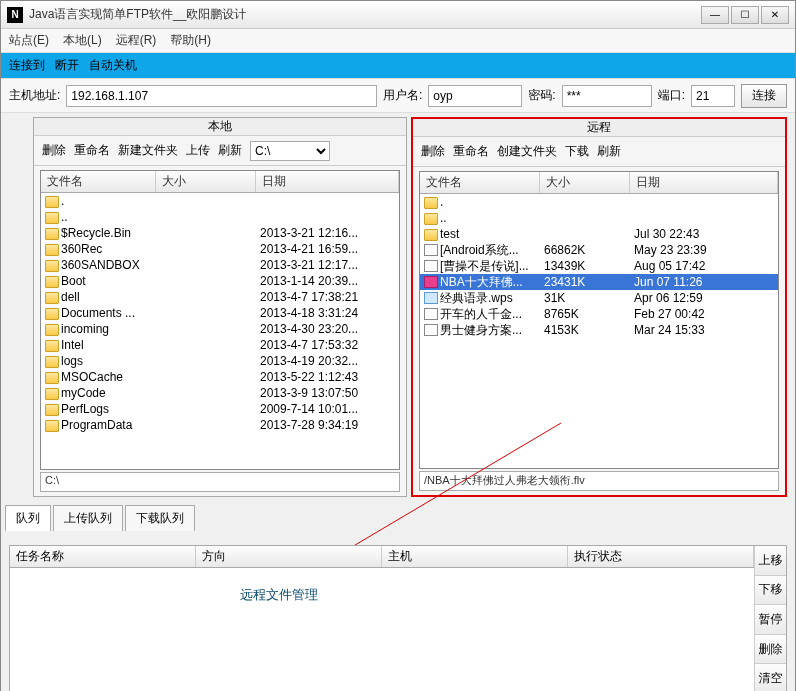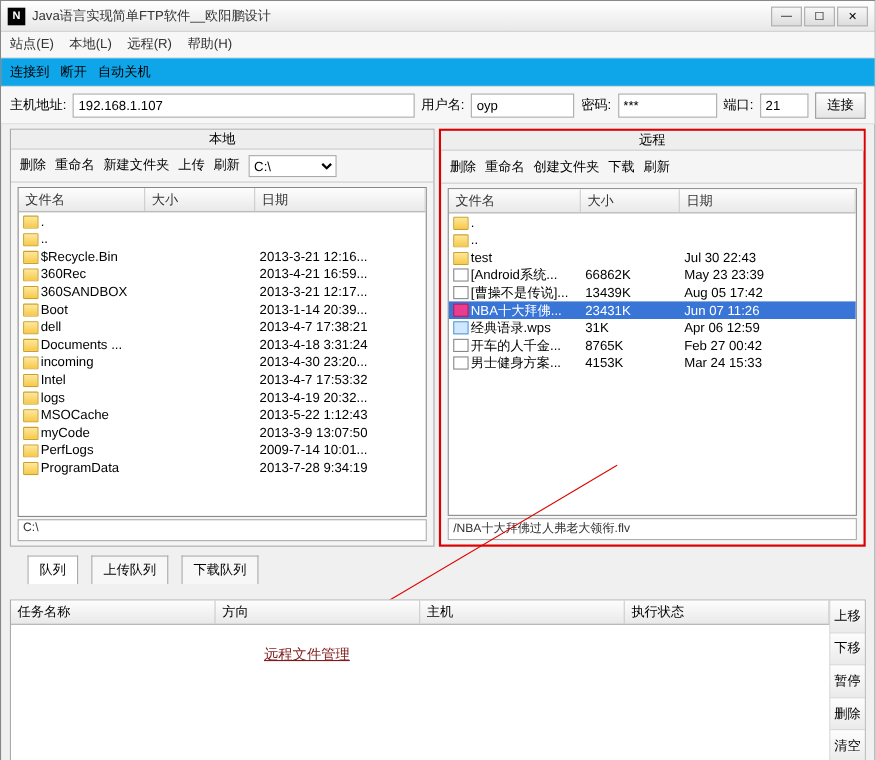--- a/index.html
+++ b/index.html
@@ -14,51 +14,51 @@
 .menubar { height:24px; display:flex; align-items:center; padding:0 8px; gap:14px; background:#f7f7f7; border-bottom:1px solid #ddd; color:#333;}
 .toolbar1 { height:26px; display:flex; align-items:center; padding:0 8px; gap:10px; background:#0ea5e9; border-bottom:1px solid #ddd;}
 .connrow { height:34px; display:flex; align-items:center; padding:4px 8px; gap:6px; background:#f7f7f7; border-bottom:1px solid #ddd;}
 .connrow label{ white-space:nowrap;}
 .connrow input{ border:1px solid #aaa; height:22px; padding:0 4px; background:#fff; }
 .connrow .addr{ flex:1; }
 .connrow .user{ width:94px; }
 .connrow .pass{ width:90px; }
 .connrow .port{ width:44px; }
 .connrow button{ height:24px; padding:0 10px; background:linear-gradient(#fff,#e5e5e5); border:1px solid #999;}
-.splitpane { display:flex; padding:4px 8px 2px; gap:4px; }
+.splitpane { display:flex; padding:4px 8px 2px; gap:4px;margin-left:24px; }
 .pane { flex:1; border:1px solid #aaa; background:#f5f5f5; display:flex; flex-direction:column; height:380px; }
 .pane.remote-wrap{ border:2px solid #d00; }
 .pane-title { text-align:center; height:18px; background:#eee; border-bottom:1px solid #ccc;}
 .pane-toolbar { height:30px; display:flex; align-items:center; padding:0 8px; gap:8px; border-bottom:1px solid #ccc;}
 select.drive{ width:80px; height:20px; border:1px solid #aaa; background:#fff;}
 .table { flex:1; border:1px solid #888; margin:4px 6px 2px; background:#fff; overflow:auto; position:relative;}
 .thead { display:flex; background:linear-gradient(#fdfdfd,#e9e9e9); border-bottom:1px solid #aaa; position:sticky; top:0;}
 .th { border-right:1px solid #ccc; padding:2px 6px; font-weight:normal; color:#333;}
 .row { display:flex; height:16px; align-items:center; }
 .row.selected{ background:#3875d7; color:#fff;}
 .cell { padding:0 4px; white-space:nowrap; overflow:hidden; text-overflow:ellipsis; }
 .local .c-name{width:115px;} .local .c-size{width:100px;} .local .c-date{flex:1;}
 .remote .c-name{width:120px;} .remote .c-size{width:90px;} .remote .c-date{flex:1;}
 .ficon{ width:14px; height:12px; display:inline-block; margin-right:2px; vertical-align:middle;}
 .folder{ background:linear-gradient(#ffe79c,#f7c948); border:1px solid #c9a227; border-radius:1px;}
 .file{ background:#fff; border:1px solid #888;}
 .flv{ background:#e83e8c; border:1px solid #a6206a;}
 .wps{ background:#cfe8ff; border:1px solid #5c9bd6;}
 .pathbar{ height:20px; border:1px solid #aaa; margin:0 6px 4px; padding:1px 4px; background:#fff; font-size:11px; color:#333;}
-.queuetabs{ margin:6px 24px 0; display:flex; gap:12px;}
+.queuetabs{ margin:6px 4px 0; display:flex; gap:2px;}
 .qtab{ padding:4px 10px; border:1px solid #aaa; border-bottom:none; background:#f7f7f7; font-size:12px;}
 .qtab.active{ background:#fff;}
 .queuetable{ margin:0 8px 8px; border:1px solid #aaa; background:#fff; height:150px; display:flex;}
 .queuetable .qcols{ flex:1;}
 .qhead{ display:flex; background:linear-gradient(#fdfdfd,#e9e9e9); border-bottom:1px solid #aaa;}
 .qh{ flex:1; border-right:1px solid #ccc; padding:2px 6px;}
 .sidebtns{ width:32px; border-left:1px solid #ccc; display:flex; flex-direction:column;}
 .sidebtn{ flex:1; border-bottom:1px solid #ccc; display:flex; align-items:center; justify-content:center; background:linear-gradient(#fdfdfd,#eaeaea);}
 .annotation-line{ position:absolute; pointer-events:none;}
-.annotation{ position:absolute; color:#7f1d1d; font-size:13px;text-decoration:underline;}
+.annotation{ position:absolute; color:#0c4a6e; font-size:13px;}
 .pane-area{position:relative;}
 </style>
 </head>
 <body>
 
 <div class="window">
   <div class="titlebar">
     <span class="icon">N</span>
     <span class="title">Java语言实现简单FTP软件__欧阳鹏设计</span>
     <div class="winbtns">

